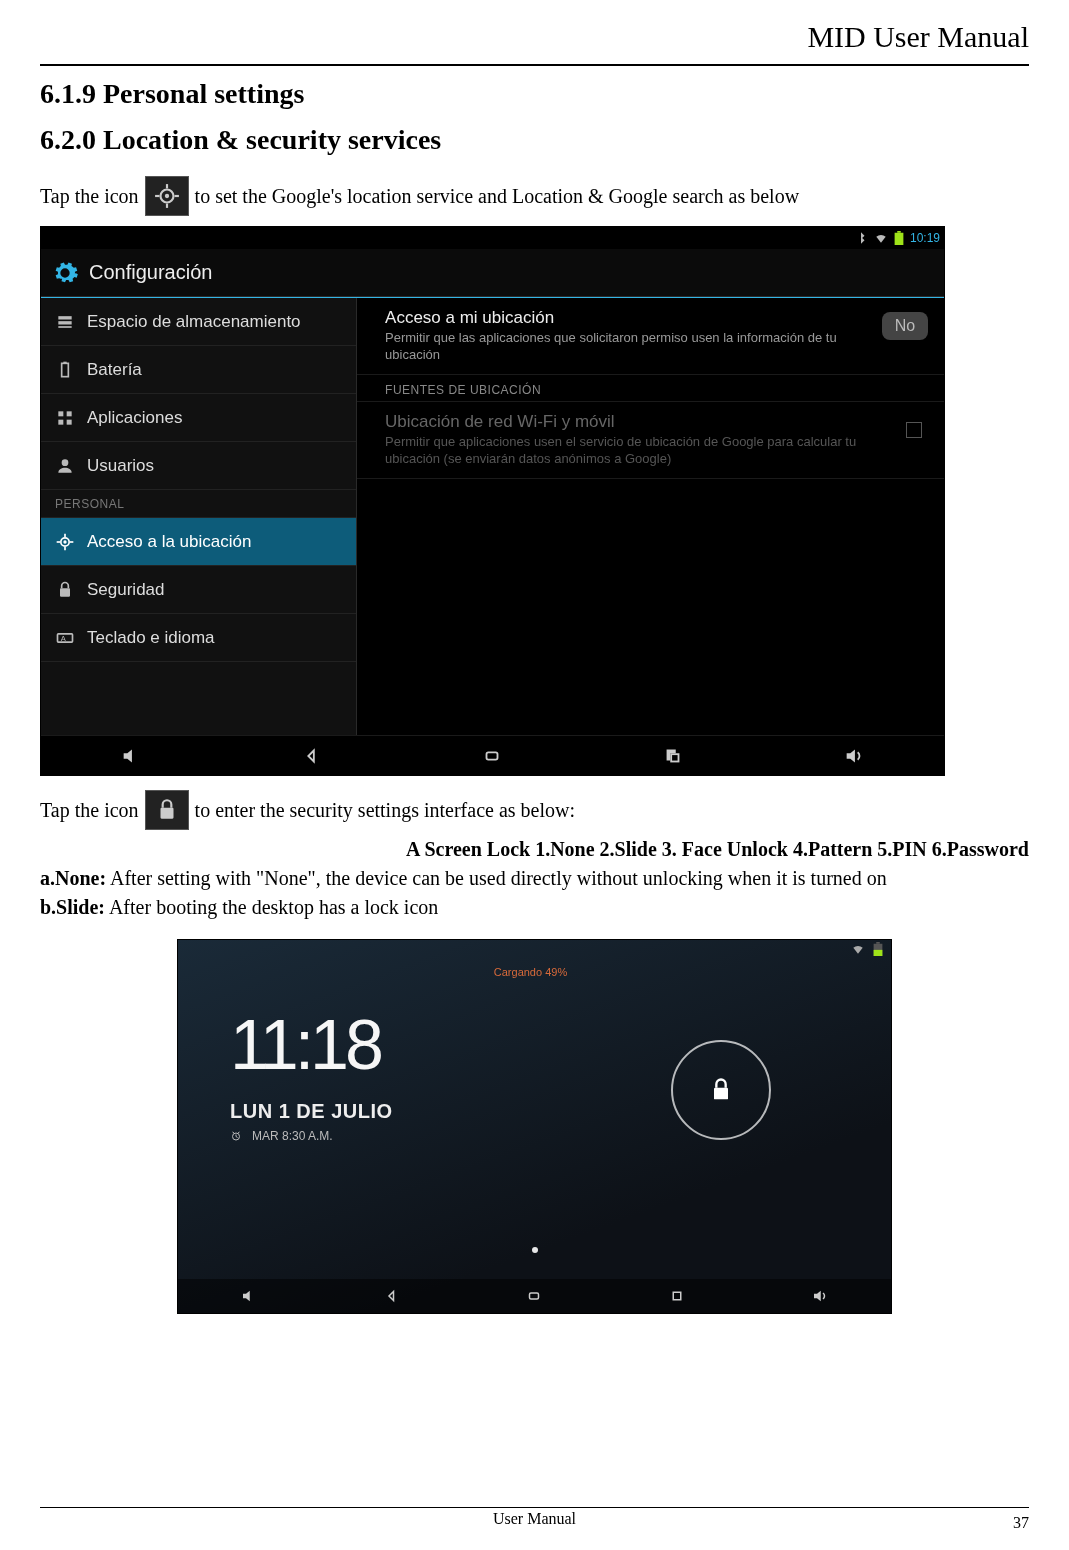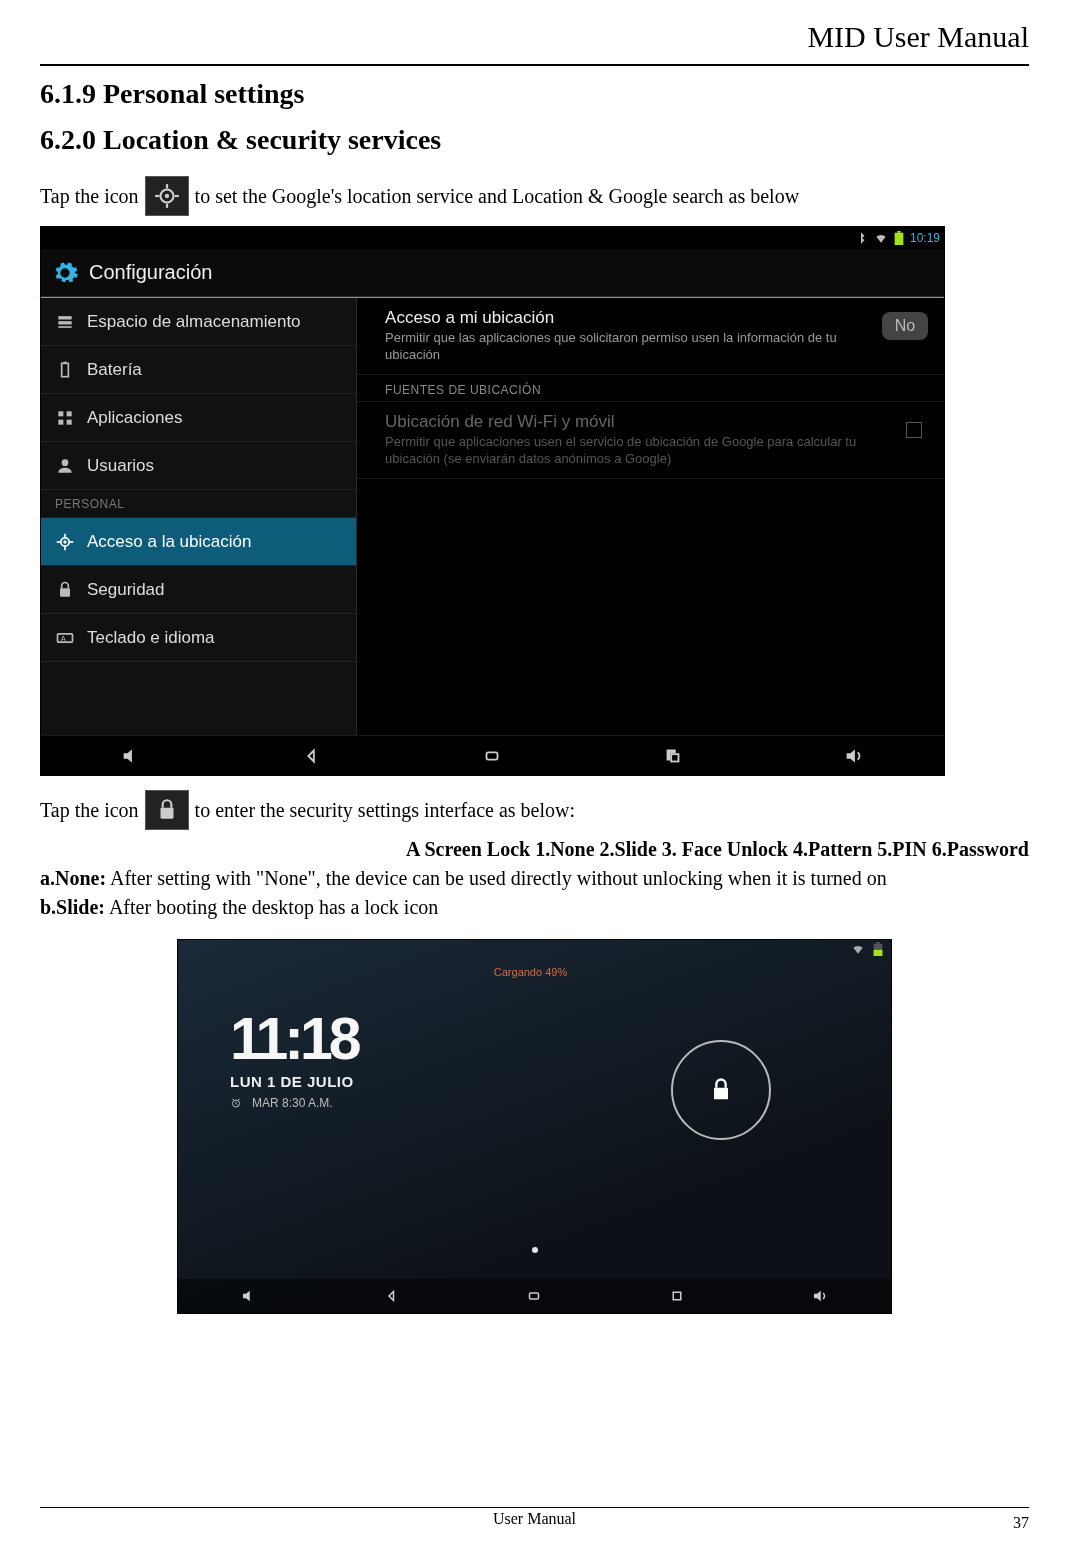--- a/index.html
+++ b/index.html
@@ -104,22 +104,22 @@
   }
   .shot2 .statusbar2 {
     height:18px; display:flex; justify-content:flex-end; align-items:center;
     padding:0 6px; gap:6px; font-size:10px; color:#aaa;
   }
   .charge-line {
     position:absolute; top:26px; left:0; right:8px; text-align:center;
     font-size:11px; color:#d86a3a;
   }
   .time-block { position:absolute; left:52px; top:70px; }
-  .big-time { font-size:59px; font-weight:700; letter-spacing:-4px; color:#f6f6f6; line-height:1; }
-  .date-line { font-size:15px; color:#eee; margin-top:4px; font-weight:600; letter-spacing:.5px;}
+  .big-time { font-size:70px; font-weight:400; letter-spacing:-4px; color:#f6f6f6; line-height:1; }
+  .date-line { font-size:20px; color:#eee; margin-top:20px; font-weight:600; letter-spacing:.5px;}
   .alarm-line { font-size:12px; color:#bbb; margin-top:6px; display:flex; align-items:center; gap:10px;}
   .alarm-line svg{width:12px;height:12px;fill:#bbb;}
   .lock-ring {
     position:absolute; right:120px; top:100px; width:100px; height:100px;
     border:2px solid rgba(255,255,255,.7); border-radius:50%;
     display:flex; align-items:center; justify-content:center;
   }
   .lock-ring svg { width:28px; height:28px; fill:#fff; }
   .dot-row {
     position:absolute; bottom:60px; left:0; right:0; display:flex;

